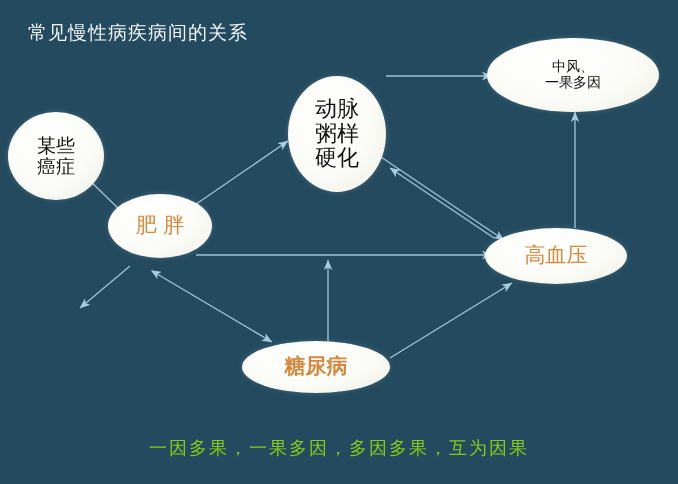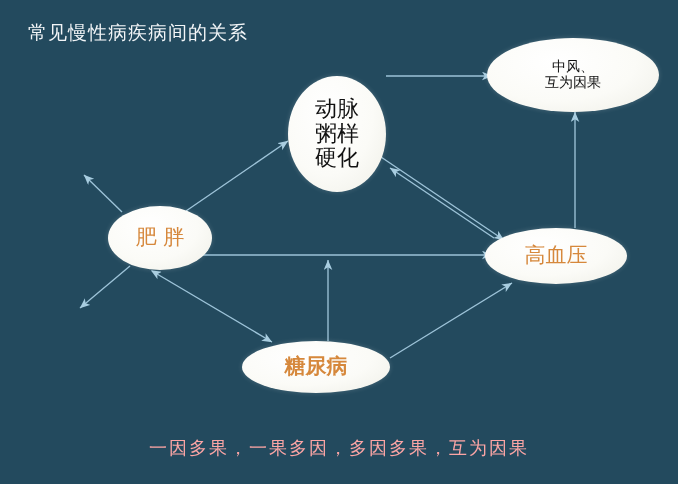--- a/index.html
+++ b/index.html
@@ -11,21 +11,21 @@
     position:relative;
   }
   #stage{position:absolute;inset:0;width:678px;height:384px;}
   #title{
     position:absolute;left:28px;top:20px;
     font-size:19px;color:#f2f5f7;letter-spacing:1px;
     white-space:nowrap;
   }
   #caption{
     position:absolute;left:0;top:436px;width:678px;
-    text-align:center;font-size:18px;color:#fca5a5;letter-spacing:2px;
+    text-align:center;font-size:18px;color:#84cc16;letter-spacing:2px;
     white-space:nowrap;
   }
   svg#edges{position:absolute;left:0;top:0;width:678px;height:484px;}
   .node{
     position:absolute;
     background:radial-gradient(ellipse at 40% 32%, #ffffff 0%, #fbfbf7 55%, #eeeee6 100%);
     border-radius:50%;
     display:flex;align-items:center;justify-content:center;
     text-align:center;line-height:1.12;
     box-shadow:0 0 5px rgba(255,255,255,0.18);
@@ -69,38 +69,44 @@
 
       <line x1="386" y1="76" x2="492" y2="76" marker-end="url(#ah)"></line>
 
       <line x1="378" y1="155" x2="504" y2="240" marker-end="url(#ah)"></line>
       <line x1="494" y1="238" x2="390" y2="168" marker-end="url(#ah)"></line>
 
       <line x1="575" y1="228" x2="575" y2="112" marker-end="url(#ah)"></line>
     </g>
   </svg>
 
+  <div class="node dark" style="left:8px;top:112px;width:96px;height:88px;font-size:19px;">
+    <div>
+      <span>某些</span>
+      <span>癌症</span>
+    </div>
+  </div>
 
-  <div class="node orange" style="left:108px;top:206px;width:104px;height:64px;font-size:21px;">
+  <div class="node orange" style="left:108px;top:194px;width:104px;height:64px;font-size:21px;">
     <span>肥 胖</span>
   </div>
 
 
   <div class="node dark" style="left:288px;top:76px;width:98px;height:116px;font-size:22px;">
     <div>
       <span>动脉</span>
       <span>粥样</span>
       <span>硬化</span>
     </div>
   </div>
 
   <div class="node dark" style="left:487px;top:38px;width:172px;height:74px;font-size:14px;">
     <div>
       <span>中风、</span>
-      <span>互为因果</span>
+      <span>一果多因</span>
     </div>
   </div>
 
   <div class="node orange" style="left:485px;top:228px;width:142px;height:56px;font-size:21px;">
     <span>高血压</span>
   </div>
 
   <div class="node orange" style="left:242px;top:341px;width:148px;height:52px;font-size:21px;font-weight:bold;">
     <span>糖尿病</span>
   </div>

